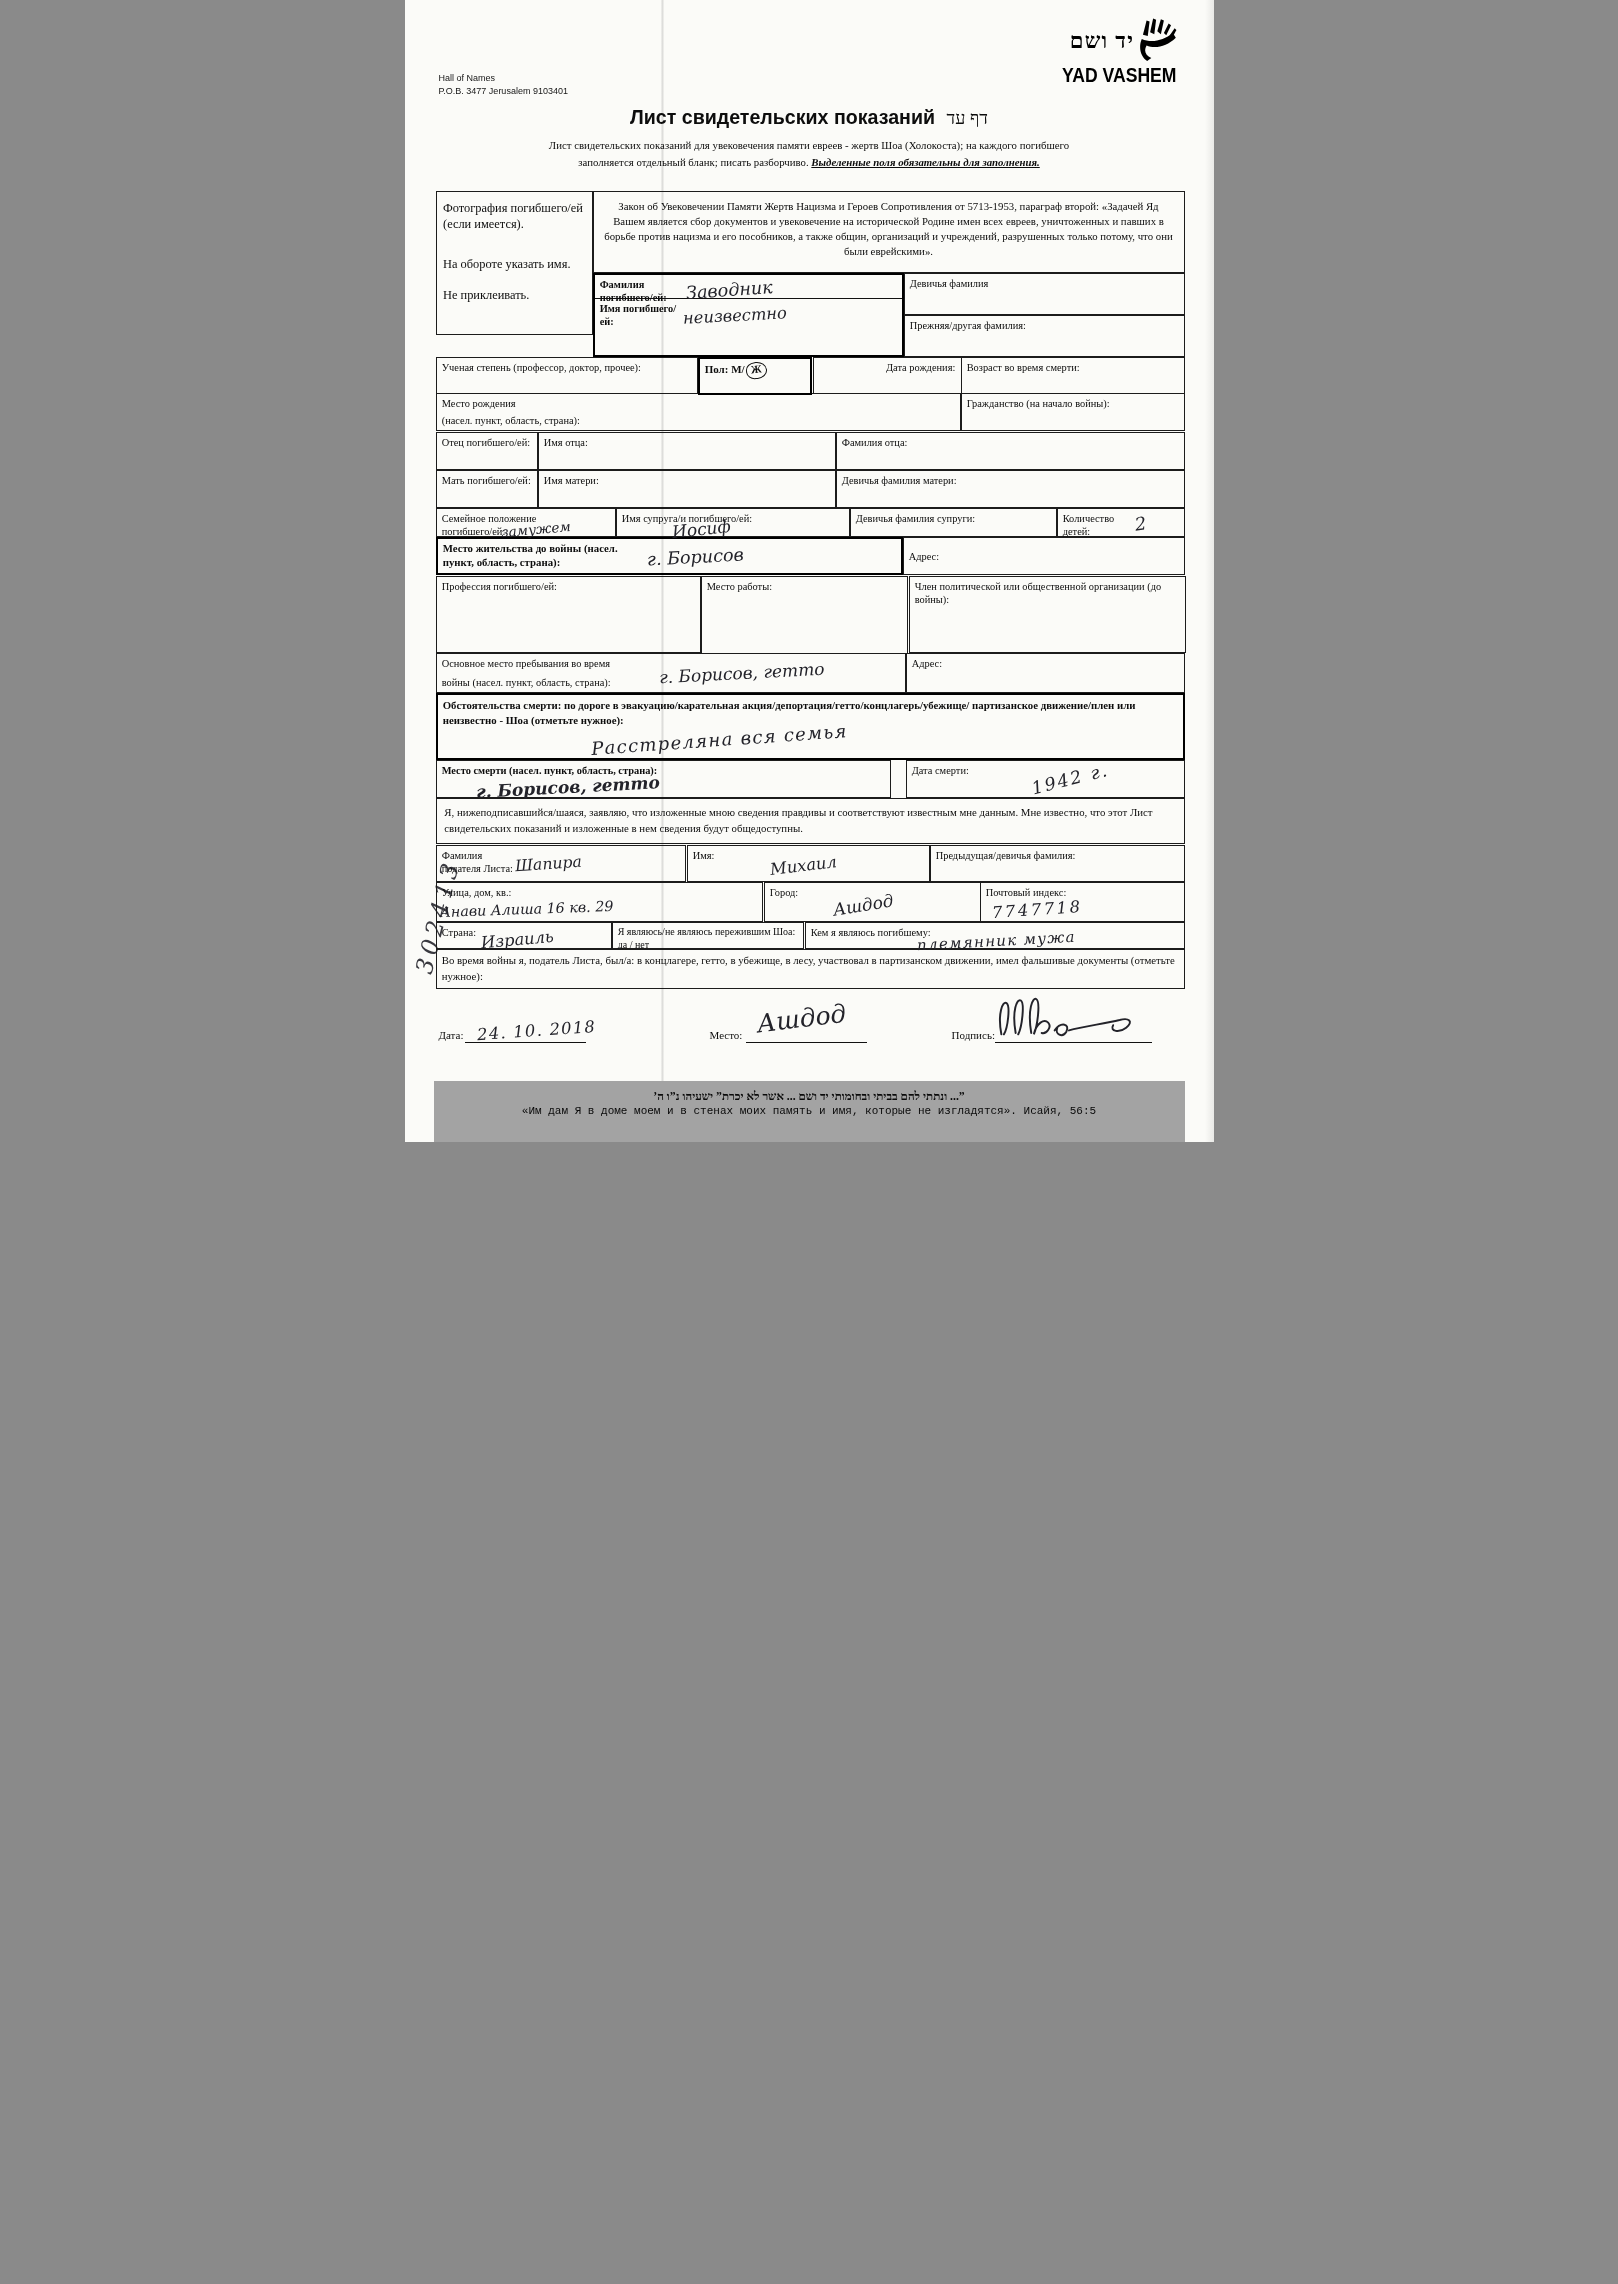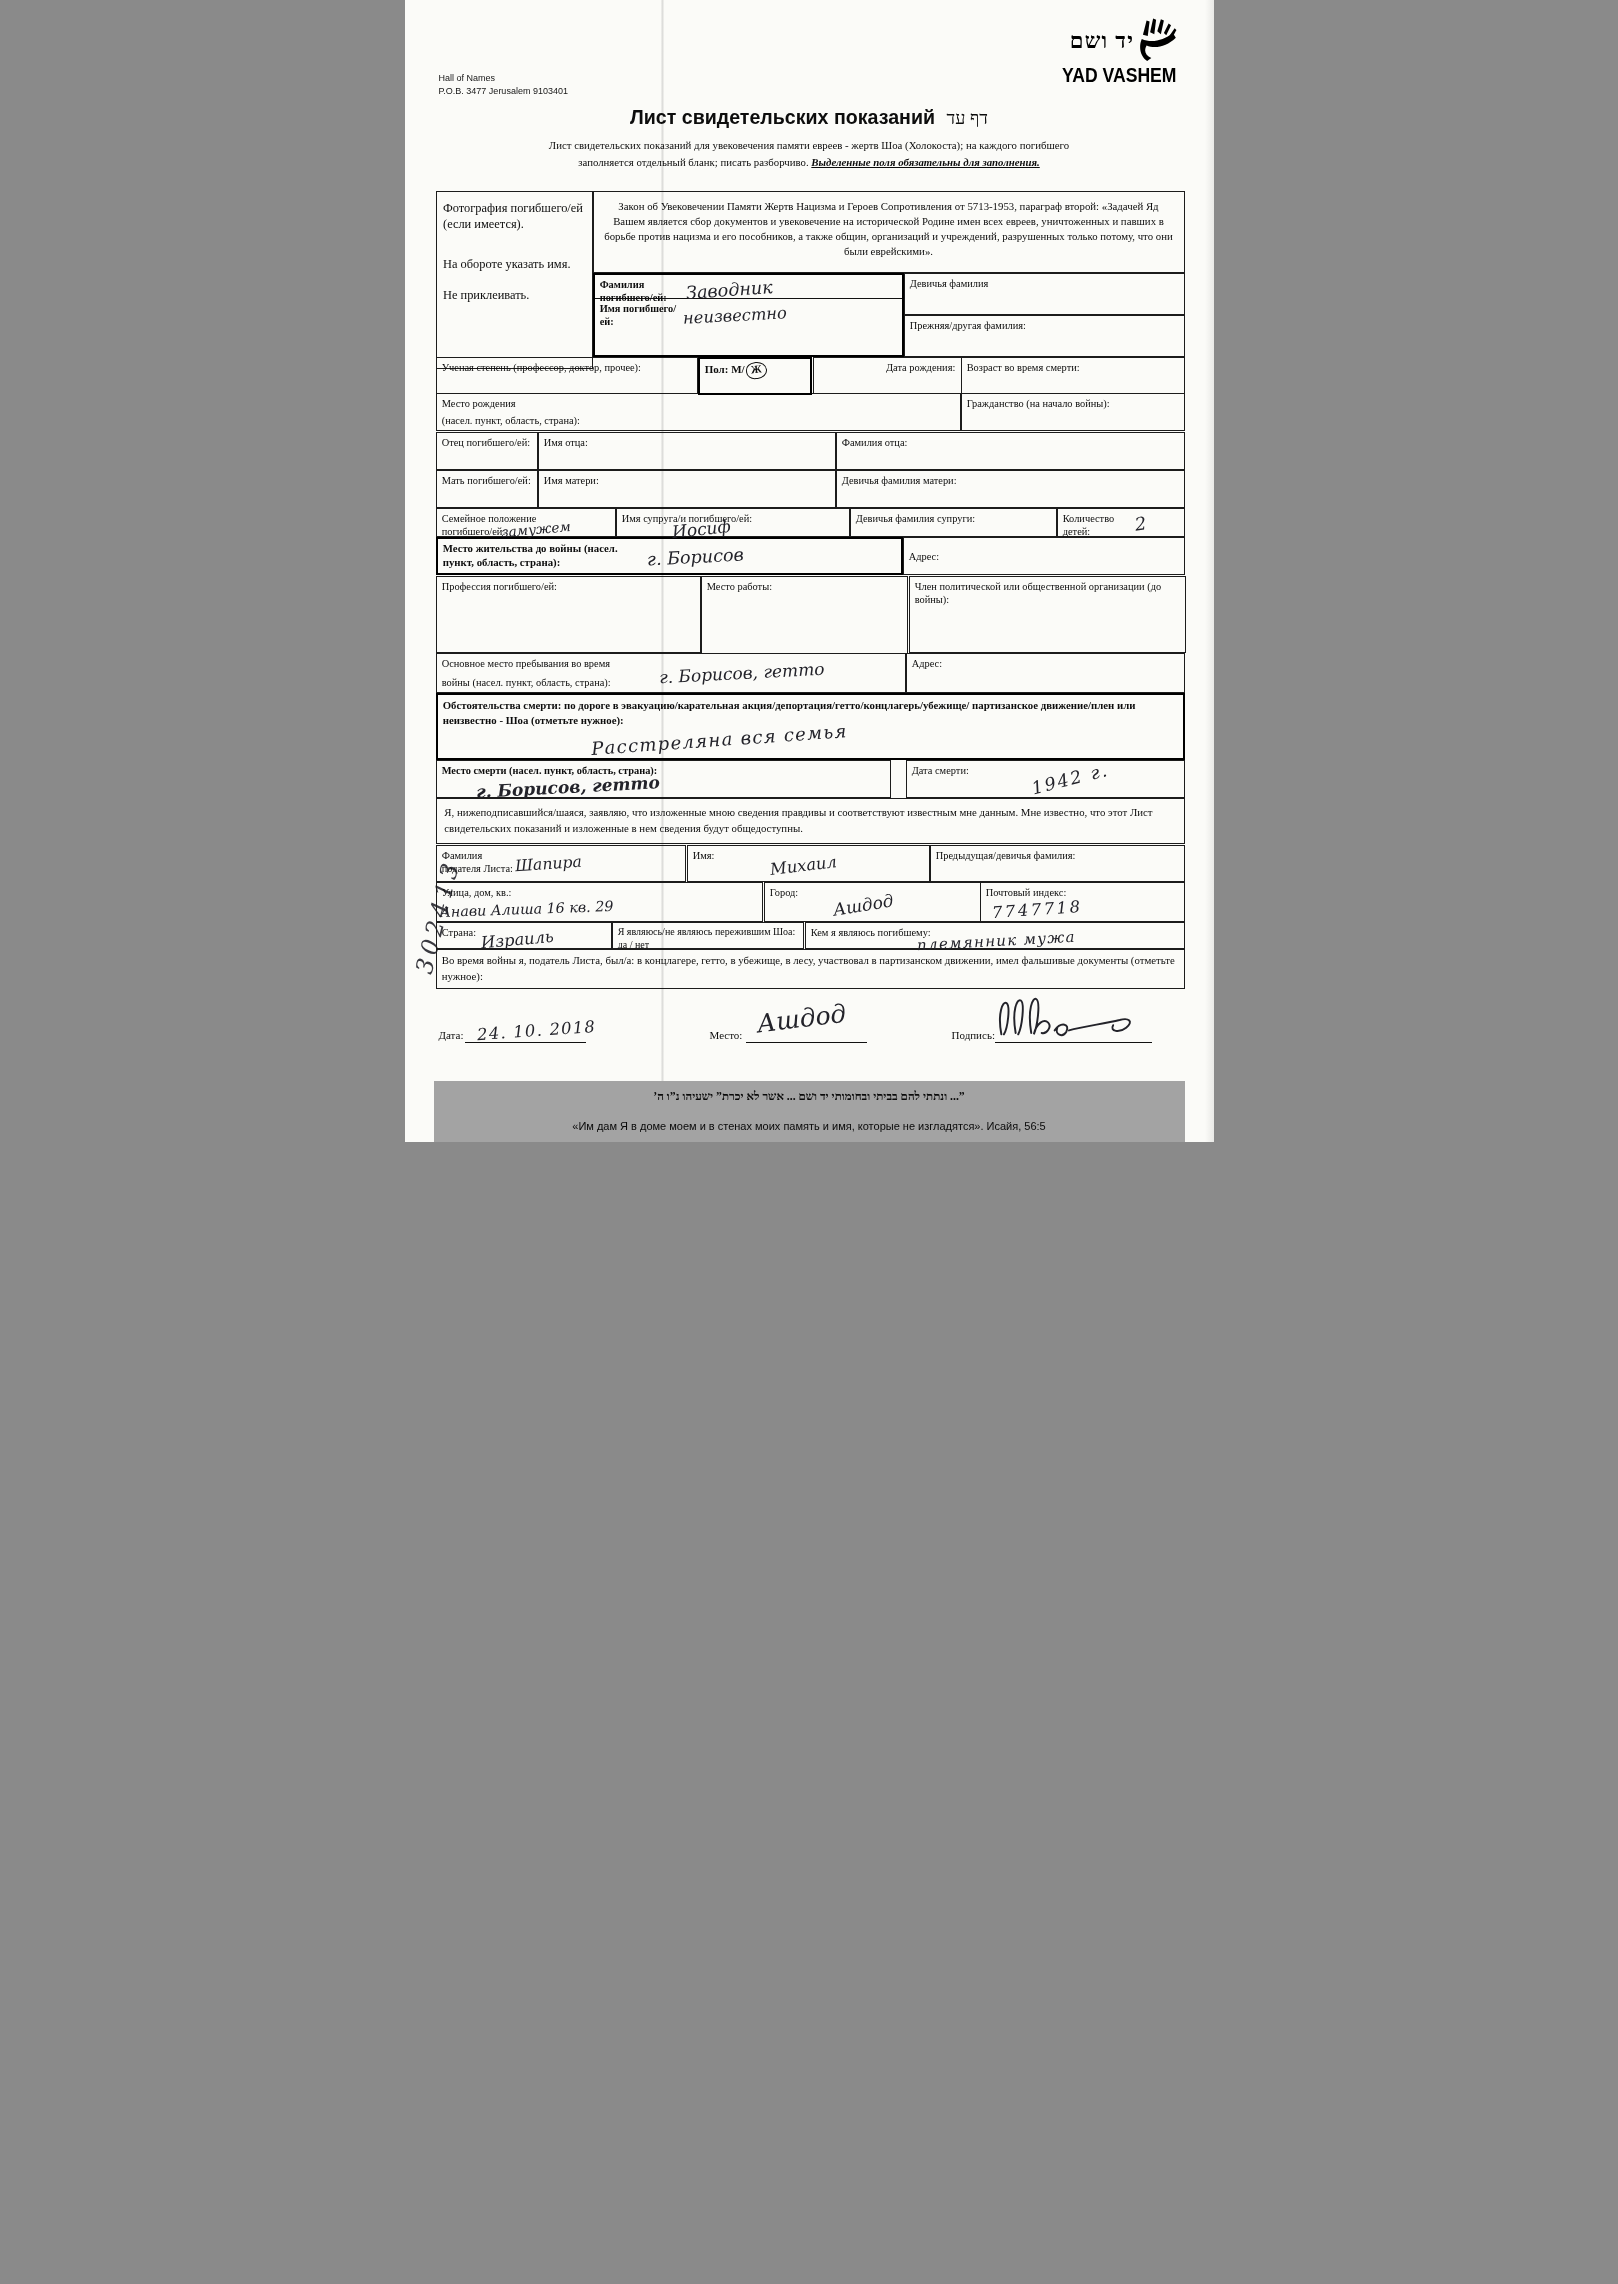--- a/index.html
+++ b/index.html
@@ -37,21 +37,21 @@
   .circled{display:inline-block;border:1.6px solid #111;border-radius:52% 58% 55% 50%;
            padding:0 3.9px 1.3px 3.9px;transform:rotate(-6deg);margin-left:1.3px;}
   .decl{font-size:10.8px;line-height:1.5;padding:5.2px 7.8px;}
   
   .sig-label{position:absolute;font-size:11px;}
   .sig-line{position:absolute;border-bottom:1.6px solid #111;}
   
   .footer{position:absolute;left:29px;top:1081px;width:751px;height:61px;background:#a3a3a3;
           text-align:center;color:#0a0a0a;}
   .footer .heb{font-size:11.7px;font-weight:bold;margin-top:9px;}
-  .footer .rus{font-family:Liberation Sans, sans-serif;font-size:11px;margin-top:17px;}
+  .footer .rus{font-family:Liberation Mono, monospace;font-size:11px;margin-top:2px;}
   .margin-num{position:absolute;left:5.2px;top:970px;transform:rotate(-76deg);transform-origin:0 0;
           font-family:"DejaVu Serif",serif;font-style:italic;font-size:23.5px;letter-spacing:4.6px;color:#3a3a40;}
 </style>
 </head>
 <body>
 
 <div class="page">
 
   <div class="fold-line"></div>
   <div class="edge-right"></div>
@@ -79,21 +79,21 @@
     <span class="ru">Лист свидетельских показаний</span>
     <span class="he" dir="rtl">דף עד</span>
   </div>
   <div class="intro">
     <div>Лист свидетельских показаний для увековечения памяти евреев - жертв Шоа (Холокоста); на каждого погибшего</div>
     <div><span>заполняется отдельный бланк; писать разборчиво. </span><span class="em">Выделенные поля обязательны для заполнения.</span></div>
   </div>
 
   <div class="margin-num">302413</div>
 
-  <div class="cell photo-cell" style="left:31px;top:191px;width:157px;height:178px;padding:7.8px 6.5px;">
+  <div class="cell photo-cell" style="left:31px;top:191px;width:157px;height:144px;padding:7.8px 6.5px;">
     <p>Фотография погибшего/ей (если имеется).</p>
     <p style="margin-top:23.5px;">На обороте указать имя.</p>
     <p style="margin-top:15.7px;">Не приклеивать.</p>
   </div>
 
   <div class="cell law" style="left:188px;top:191px;width:592px;height:82px;text-align:center;">
     <span>Закон об Увековечении Памяти Жертв Нацизма и Героев Сопротивления от 5713-1953, параграф второй: «Задачей Яд Вашем является сбор документов и увековечение на исторической Родине имен всех евреев, уничтоженных и павших в борьбе против нацизма и его пособников, а также общин, организаций и учреждений, разрушенных только потому, что они были еврейскими».</span>
   </div>
 
   <div class="cell bold" style="left:188px;top:273px;width:311px;height:84px;padding:0;">

